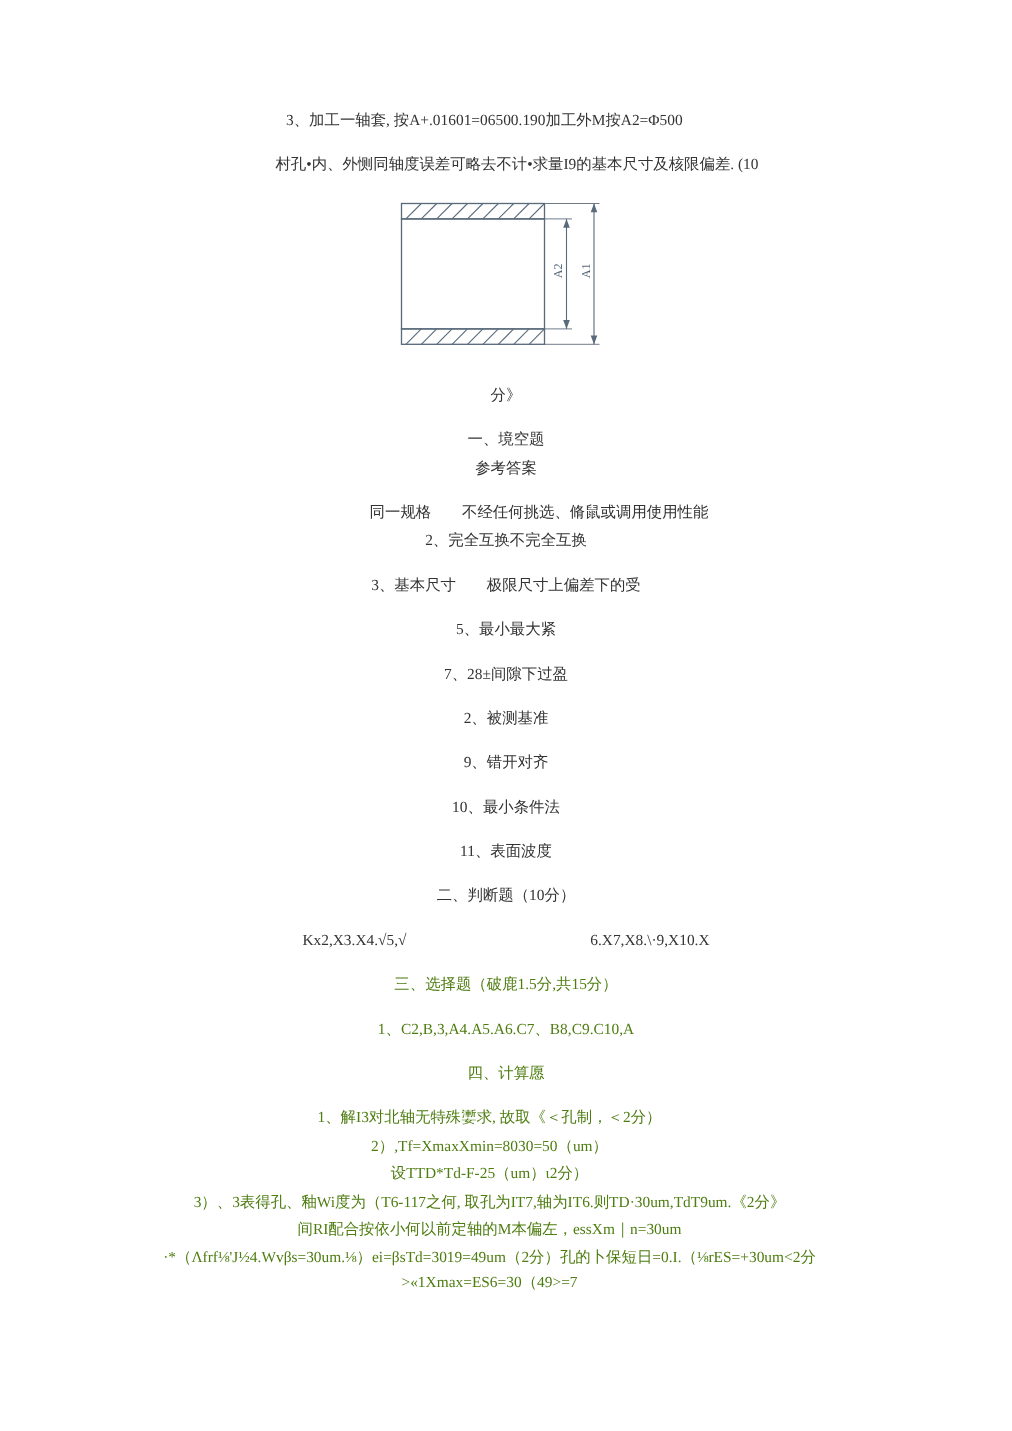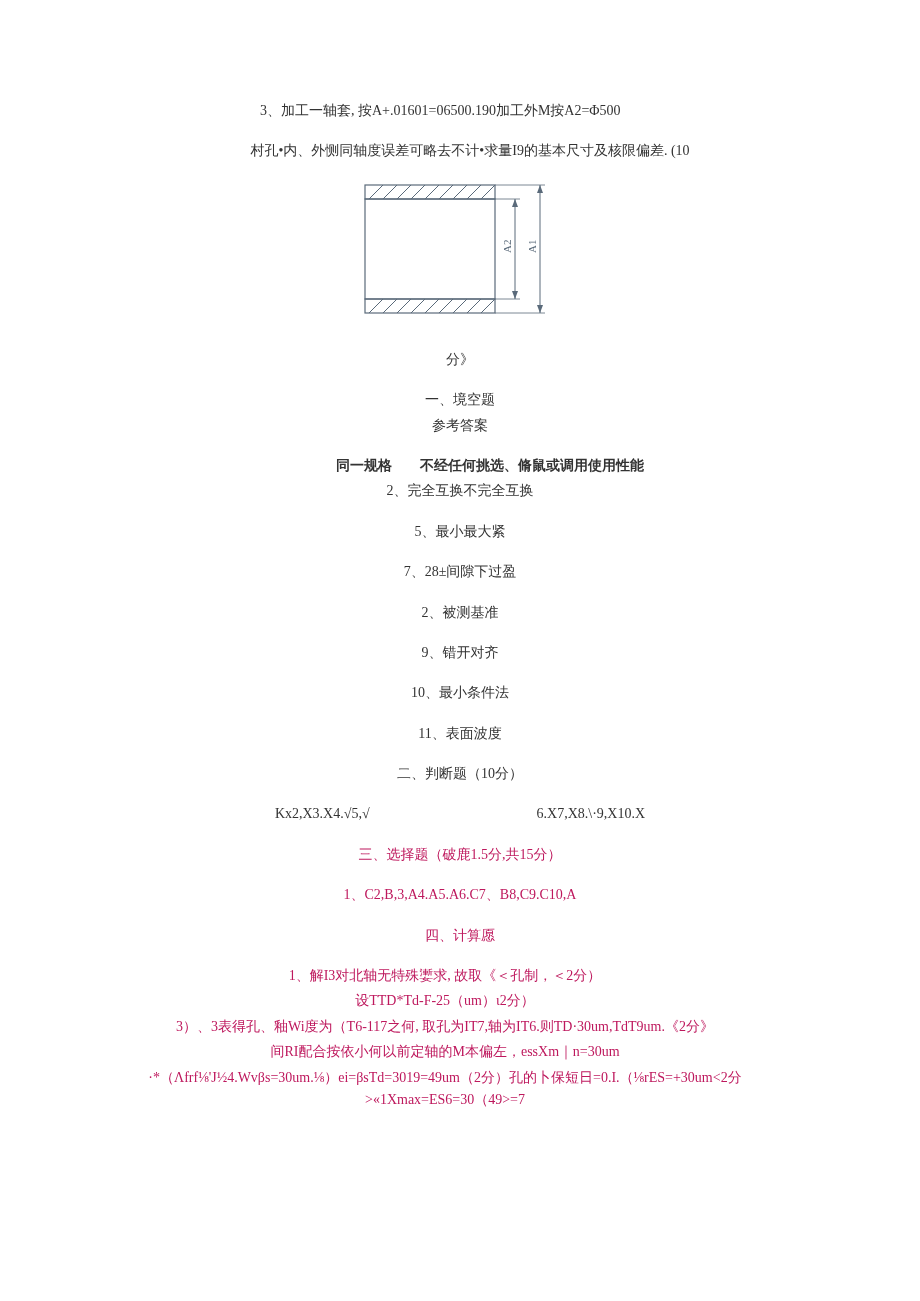--- a/index.html
+++ b/index.html
@@ -23,31 +23,30 @@
   .center {
     text-align: left;
     margin-left: 90px;
   }
   .indent1 {
     margin-left: 20px;
   }
   .sub {
     margin-left: 60px;
     margin-bottom: 4px;
-    font-weight: bold;
   }
   .diagram-wrap {
     text-align: center;
     margin: 6px 0 14px 0;
   }
   .diagram {
     display: inline-block;
   }
   .gray {
-    color: #be185d;
+    color: #4d7c0f;
   }
   .tight {
     margin-bottom: 3px;
   }
   .block-left {
     margin-left: -30px;
   }
   .gap {
     display: inline-block;
     width: 160px;
@@ -105,37 +104,39 @@
         <text x="181" y="72" font-size="11" fill="#5a6a7a" transform="rotate(-90 181 72)">A1</text>
       </svg>
     </span>
   </div>
 
   <p class="para">分》</p>
   <p class="para tight">一、境空题</p>
   <p class="para">参考答案</p>
   <p class="para sub tight">同一规格　　不经任何挑选、脩鼠或调用使用性能</p>
   <p class="para">2、完全互换不完全互换</p>
+  <p class="para">3、基本尺寸　　极限尺寸上偏差下的受</p>
   <p class="para">5、最小最大紧</p>
   <p class="para">7、28±间隙下过盈</p>
   <p class="para">2、被测基准</p>
   <p class="para">9、错开对齐</p>
   <p class="para">10、最小条件法</p>
   <p class="para">11、表面波度</p>
   <p class="para">二、判断题（10分）</p>
 
   <p class="para">
     <span>Kx2,X3.X4.√5,√</span>
     <span class="gap"></span>
     <span>6.X7,X8.\·9,X10.X</span>
   </p>
 
   <p class="para gray">三、选择题（破鹿1.5分,共15分）</p>
   <p class="para gray">1、C2,B,3,A4.A5.A6.C7、B8,C9.C10,A</p>
   <p class="para gray">四、计算愿</p>
 
   <p class="para gray tight block-left">1、解I3对北轴无特殊嬱求, 故取《＜孔制，＜2分）</p>
+  <p class="para gray tight block-left">2）,Tf=XmaxXmin=8030=50（um）</p>
   <p class="para gray tight block-left">设TTD*Td-F-25（um）ι2分）</p>
   <p class="para gray tight block-left">3）、3表得孔、釉Wi度为（T6-117之何, 取孔为IT7,轴为IT6.则TD·30um,TdT9um.《2分》</p>
   <p class="para gray tight block-left">间RI配合按依小何以前定轴的M本偏左，essXm｜n=30um</p>
   <p class="para gray tight block-left">·*（Λfrf⅛'J½4.Wvβs=30um.⅛）ei=βsTd=3019=49um（2分）孔的卜保短日=0.I.（⅛rES=+30um&lt;2分&gt;«1Xmax=ES6=30（49&gt;=7</p>
 
 </div>
 
 </body></html>

